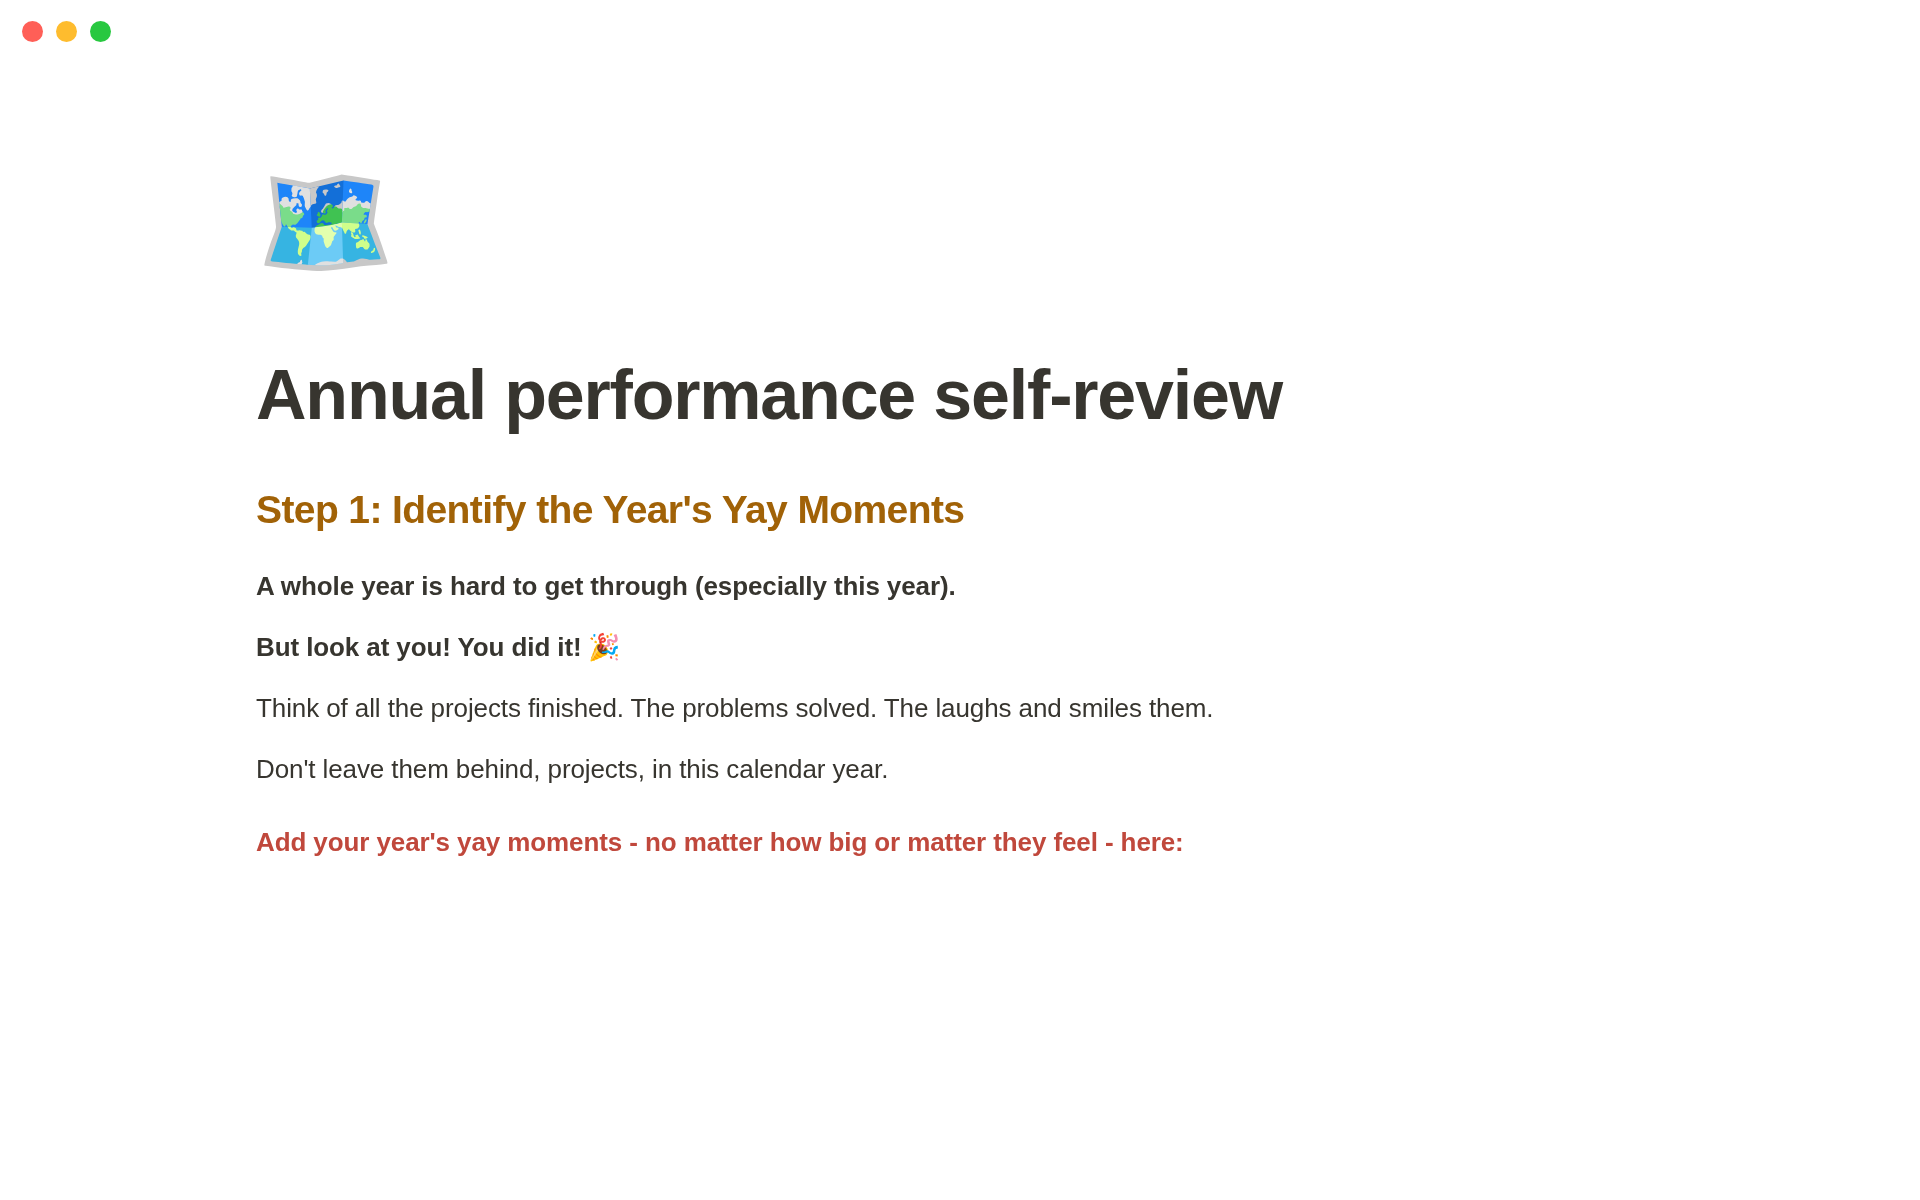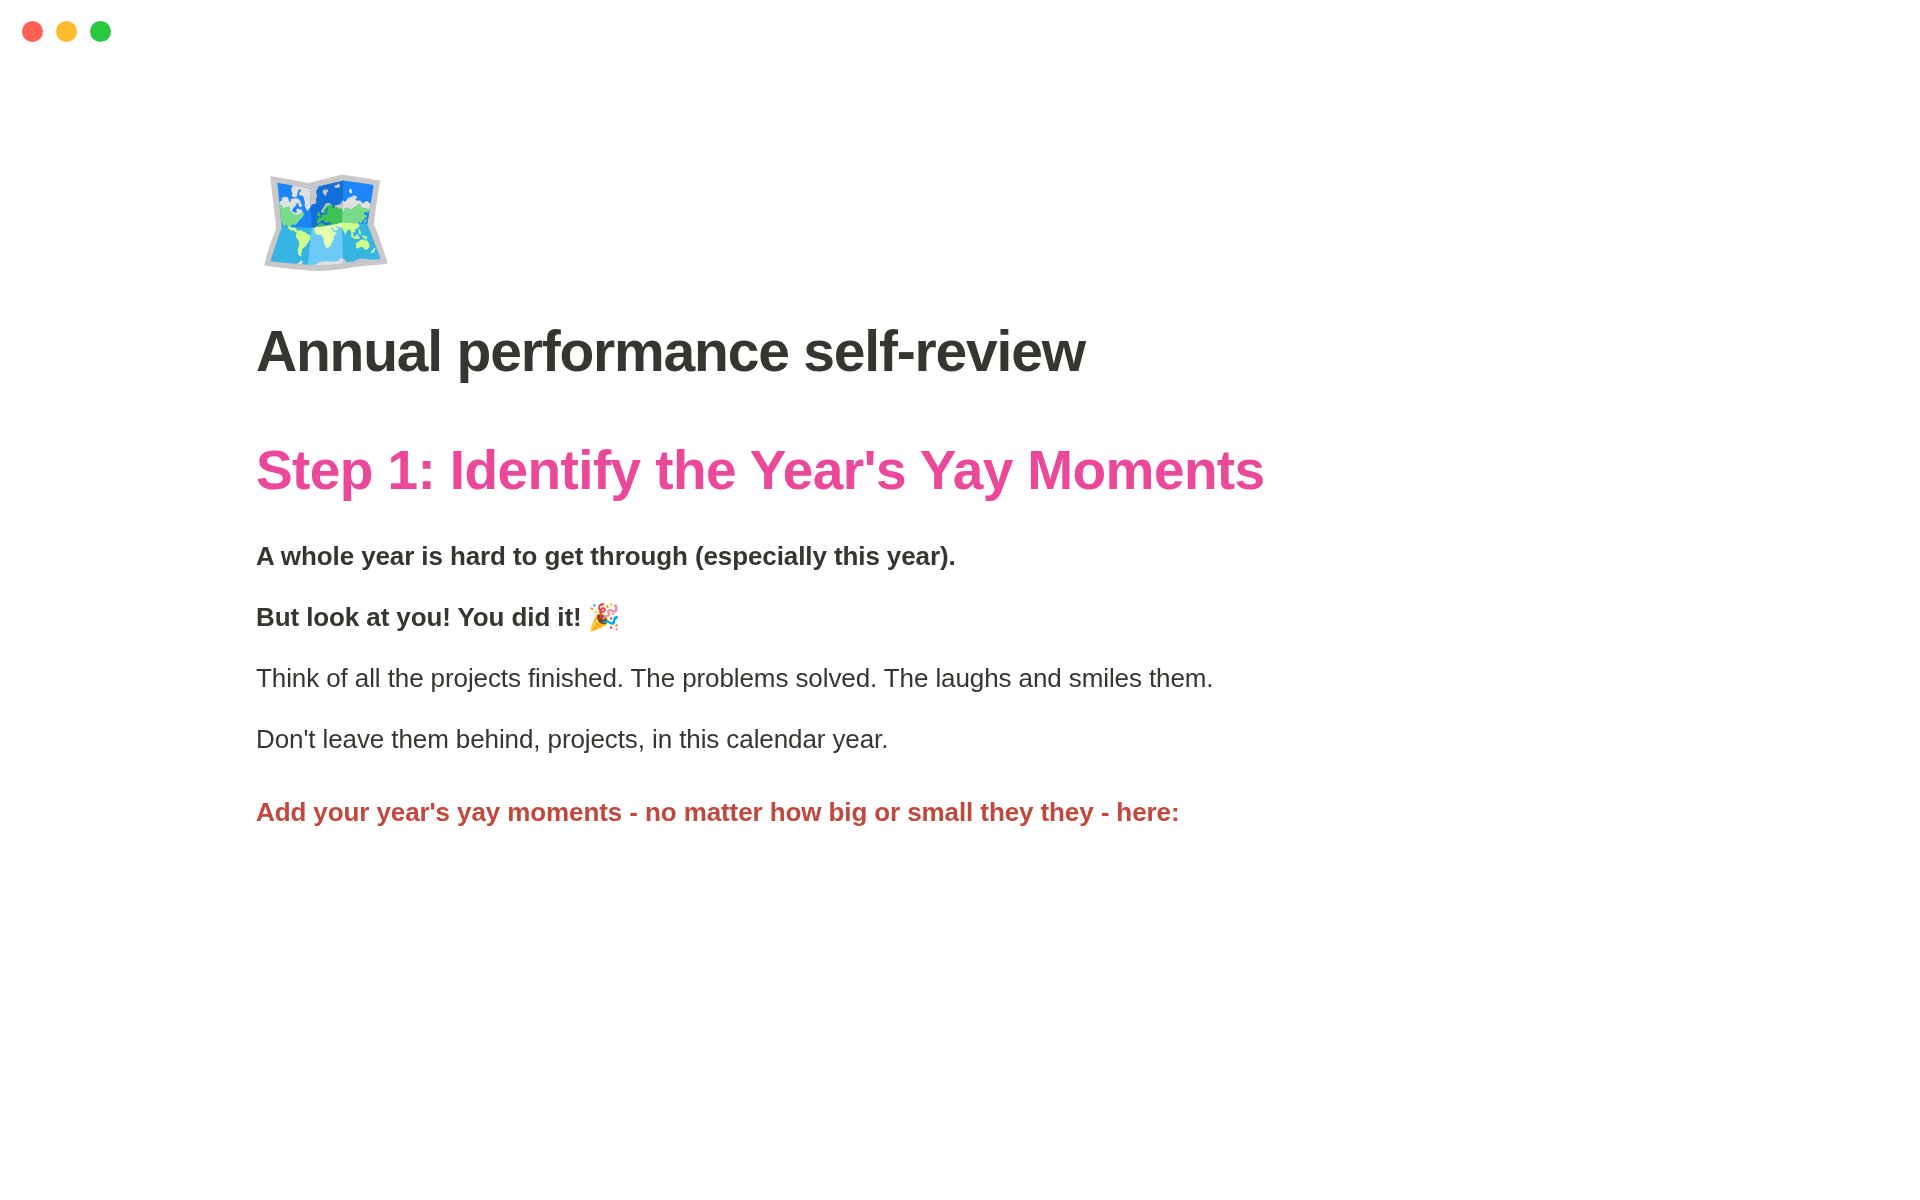--- a/index.html
+++ b/index.html
@@ -68,34 +68,34 @@
     font-family: "DejaVu Sans", sans-serif;
     font-size: 112px;
     line-height: 1;
     height: 126px;
     margin-top: 104px;
     display: block;
     user-select: none;
   }
 
   .page-title {
-    font-size: 57px;
+    font-size: 70px;
     line-height: 1.12;
     font-weight: 700;
     letter-spacing: -1.2px;
     color: #37352f;
-    margin-top: 28px;
+    margin-top: 64px;
   }
 
   .heading-2 {
-    font-size: 55px;
+    font-size: 39px;
     line-height: 1.25;
     font-weight: 700;
     letter-spacing: -0.6px;
-    color: #ec4899;
+    color: #a16207;
     margin-top: 52px;
   }
 
   .para {
     font-size: 26px;
     line-height: 1.5;
     color: #37352f;
     margin-top: 22px;
     letter-spacing: -0.1px;
   }
@@ -129,16 +129,16 @@
     <p class="para strong first">A whole year is hard to get through (especially this year).</p>
 
     <p class="para strong">But look at you! You did it! 🎉</p>
 
 
     <p class="para">Think of all the projects finished. The problems solved. The laughs and smiles them.</p>
 
     <p class="para">Don't leave them behind, projects, in this calendar year.</p>
 
 
-    <p class="para accent" id="callout" style="color: rgb(192, 72, 60);">Add your year's yay moments - no matter how big or small they they - here:</p>
+    <p class="para accent" id="callout" style="color: rgb(192, 72, 60);">Add your year's yay moments - no matter how big or matter they feel - here:</p>
 
   </div>
 </div>
 
 </body></html>

